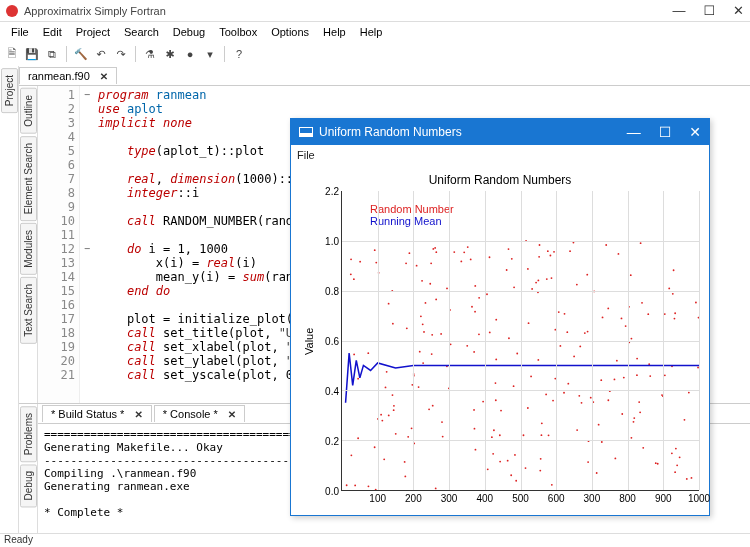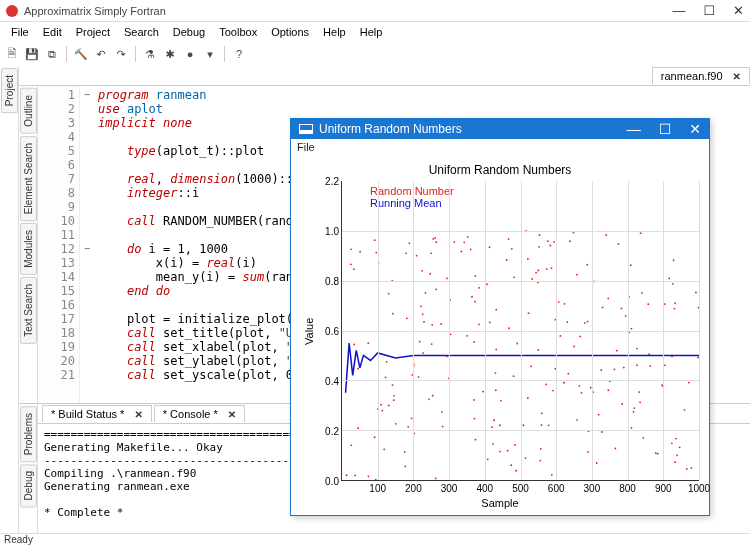--- a/index.html
+++ b/index.html
@@ -12,21 +12,21 @@
   .menubar { height: 20px; display: flex; align-items: center; padding: 0 4px; font-size: 11px; }
   .menubar span { padding: 2px 7px; }
   .toolbar { height: 24px; display: flex; align-items: center; padding: 0 4px; gap: 4px; }
   .tool-ico { width: 16px; height: 16px; display: inline-flex; align-items: center; justify-content: center; font-size: 11px; color: #444; }
   .tool-sep { width: 1px; height: 16px; background: #ccc; margin: 0 2px; }
   .search-box { margin-left: auto; margin-right: 8px; width: 290px; height: 18px; border: 1px solid #999; padding: 0 4px; font-size: 11px; }
   .main { display: flex; height: calc(100% - 22px - 20px - 24px - 14px); }
   .sidetabs-col { width: 19px; border-right: 1px solid #ddd; }
   .sidetab { writing-mode: vertical-rl; transform: rotate(180deg); font-size: 10px; padding: 6px 2px; border: 1px solid #ccc; border-radius: 2px; margin: 2px 1px; background: #f5f5f5; text-align: center; color: #333; }
   .content { flex: 1; display: flex; flex-direction: column; }
-  .editor-tabstrip { height: 20px; display: flex; align-items: center; border-bottom: 1px solid #ccc; padding-left: 0; justify-content: flex-end; }
+  .editor-tabstrip { height: 20px; display: flex; align-items: center; border-bottom: 1px solid #ccc; padding-left: 0; }
   .tab { display: flex; align-items: center; padding: 2px 8px; border: 1px solid #ccc; border-bottom: none; background: #fff; font-size: 11px; gap: 10px; }
   .tab .x { color: #333; font-weight: bold; font-size: 10px; }
   .editor-area { flex: 1; position: relative; display: flex; overflow: hidden; background: #fff; }
   .sidetabs-col2 { width: 19px; border-right: 1px solid #ddd; }
   .gutter { width: 42px; background: #fdfdfd; text-align: right; padding: 2px 4px 0 0; font-family: Consolas, monospace; font-size: 12px; color: #888; line-height: 14px; border-right: 1px solid #eee; }
   .fold { width: 14px; padding-top: 2px; font-family: Consolas, monospace; font-size: 10px; color: #666; line-height: 14px; text-align: center; }
   .code { flex: 1; padding: 2px 0 0 4px; font-family: Consolas, monospace; font-size: 12px; line-height: 14px; white-space: pre; overflow: hidden; }
   .kw { color: #b00; font-style: italic; }
   .id { color: #06a; }
   .str { color: #444; }
@@ -45,21 +45,21 @@
   .plot-body { flex: 1; position: relative; padding: 8px 10px 6px 10px; }
   .plot-header { text-align: center; font-size: 12px; margin-bottom: 4px; }
   .plot-canvas-wrap { position: relative; height: 300px; display: flex; }
   .ylabel { writing-mode: vertical-rl; transform: rotate(180deg); font-size: 11px; text-align: center; padding: 0 2px; }
   .yaxis { width: 24px; position: relative; font-size: 10px; }
   .ytick { position: absolute; right: 2px; transform: translateY(-50%); }
   .plot-grid { flex: 1; position: relative; border-left: 1px solid #333; border-bottom: 1px solid #333; }
   .gridline-h { position: absolute; left: 0; right: 0; border-top: 1px solid #ddd; }
   .gridline-v { position: absolute; top: 0; bottom: 0; border-left: 1px solid #ddd; }
   .xtick { position: absolute; bottom: -14px; transform: translateX(-50%); font-size: 10px; }
-  .legend { position: absolute; top: 4px; left: 28px; font-size: 11px; }
+  .legend { position: absolute; top: 12px; left: 28px; font-size: 11px; }
   .legend .l1 { color: #d22; }
   .legend .l2 { color: #11c; }
   .xlabel { text-align: center; font-size: 11px; margin-top: 16px; }
   svg.plotsvg { position: absolute; left: 0; top: 0; width: 100%; height: 100%; }
 </style>
 </head>
 <body>
 
 <div class="titlebar">
   <span class="icon"></span>
@@ -467,15 +467,14 @@
           <div class="gridline-v" style="left:70%"></div>
           <div class="xtick" style="left:70%">300</div>
           <div class="gridline-v" style="left:80%"></div>
           <div class="xtick" style="left:80%">800</div>
           <div class="gridline-v" style="left:90%"></div>
           <div class="xtick" style="left:90%">900</div>
           <div class="gridline-v" style="left:100%"></div>
           <div class="xtick" style="left:100%">1000</div>
         </div>
     </div>
-    <div class="xlabel">Sample</div>
   </div>
 </div>
 
 </body></html>

